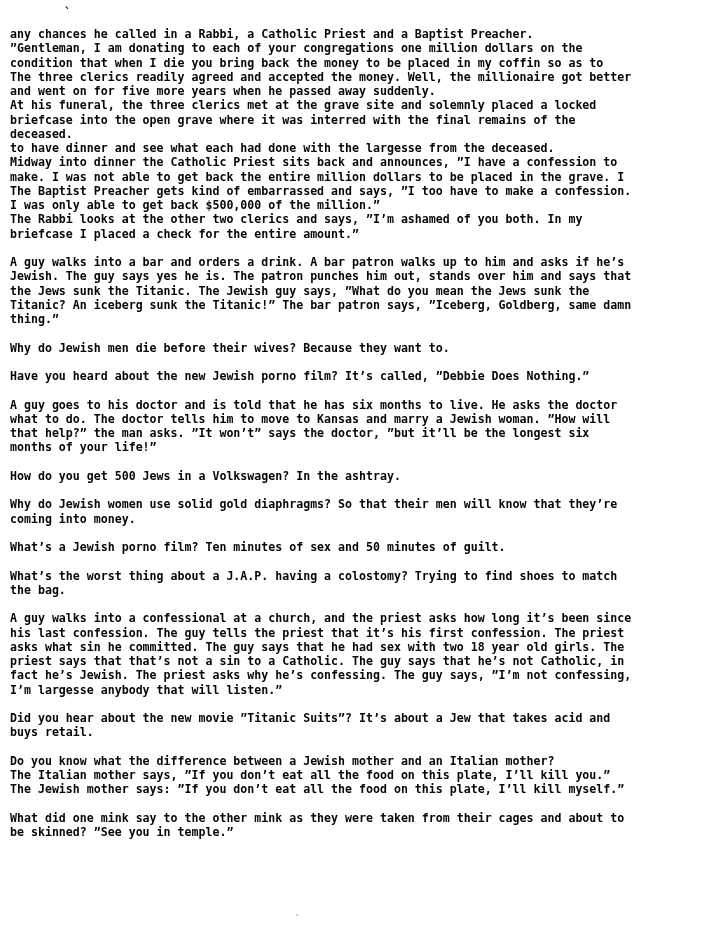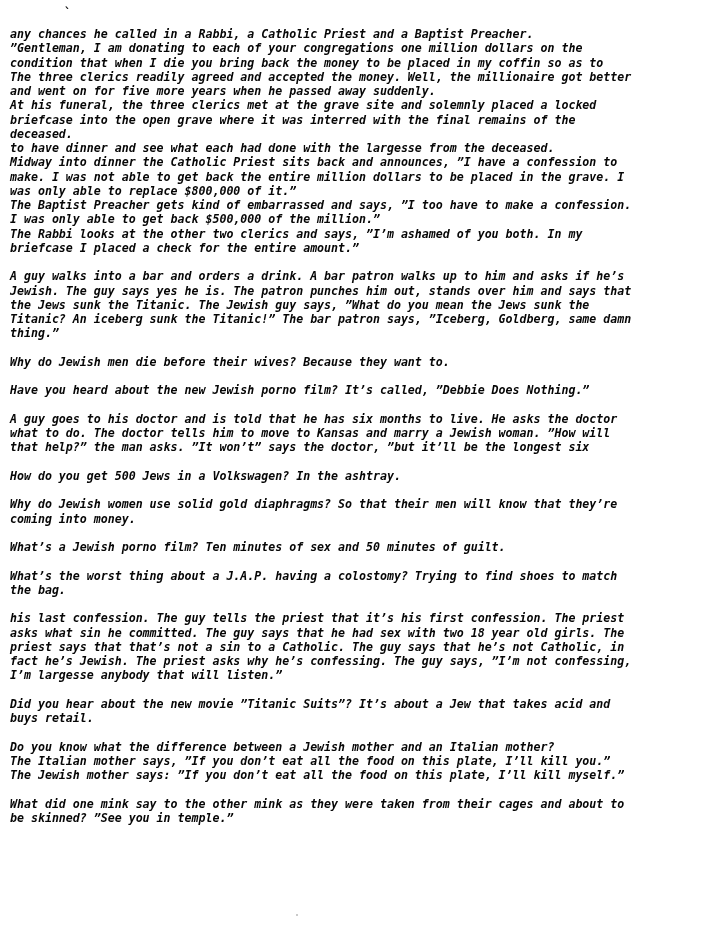--- a/index.html
+++ b/index.html
@@ -29,21 +29,20 @@
     top: 27px;
   }
   .line {
     font-size: 11.6px;
     font-weight: 700;
     line-height: 14.26px;
     height: 14.26px;
     white-space: pre;
     color: #060606;
     letter-spacing: 0px;
-    font-style: italic;
   }
   .stray-top {
     position: absolute;
     left: 64px;
     top: 6px;
     font-size: 12px;
     font-weight: 700;
     color: #111111;
   }
   .stray-bottom {
@@ -66,50 +65,51 @@
       <div class="line">”Gentleman, I am donating to each of your congregations one million dollars on the</div>
       <div class="line">condition that when I die you bring back the money to be placed in my coffin so as to</div>
       <div class="line">The three clerics readily agreed and accepted the money. Well, the millionaire got better</div>
       <div class="line">and went on for five more years when he passed away suddenly.</div>
       <div class="line">At his funeral, the three clerics met at the grave site and solemnly placed a locked</div>
       <div class="line">briefcase into the open grave where it was interred with the final remains of the</div>
       <div class="line">deceased.</div>
       <div class="line">to have dinner and see what each had done with the largesse from the deceased.</div>
       <div class="line">Midway into dinner the Catholic Priest sits back and announces, ”I have a confession to</div>
       <div class="line">make. I was not able to get back the entire million dollars to be placed in the grave. I</div>
-      <div class="line">was only able to replace $800,000 of it.”</div>
       <div class="line">The Baptist Preacher gets kind of embarrassed and says, ”I too have to make a confession.</div>
       <div class="line">I was only able to get back $500,000 of the million.”</div>
       <div class="line">The Rabbi looks at the other two clerics and says, ”I’m ashamed of you both. In my</div>
       <div class="line">briefcase I placed a check for the entire amount.”</div>
       <div class="line">&nbsp;</div>
       <div class="line">A guy walks into a bar and orders a drink. A bar patron walks up to him and asks if he’s</div>
       <div class="line">Jewish. The guy says yes he is. The patron punches him out, stands over him and says that</div>
       <div class="line">the Jews sunk the Titanic. The Jewish guy says, ”What do you mean the Jews sunk the</div>
       <div class="line">Titanic? An iceberg sunk the Titanic!” The bar patron says, ”Iceberg, Goldberg, same damn</div>
       <div class="line">thing.”</div>
       <div class="line">&nbsp;</div>
       <div class="line">Why do Jewish men die before their wives? Because they want to.</div>
       <div class="line">&nbsp;</div>
       <div class="line">Have you heard about the new Jewish porno film? It’s called, ”Debbie Does Nothing.”</div>
       <div class="line">&nbsp;</div>
       <div class="line">A guy goes to his doctor and is told that he has six months to live. He asks the doctor</div>
       <div class="line">what to do. The doctor tells him to move to Kansas and marry a Jewish woman. ”How will</div>
       <div class="line">that help?” the man asks. ”It won’t” says the doctor, ”but it’ll be the longest six</div>
+      <div class="line">months of your life!”</div>
       <div class="line">&nbsp;</div>
       <div class="line">How do you get 500 Jews in a Volkswagen? In the ashtray.</div>
       <div class="line">&nbsp;</div>
       <div class="line">Why do Jewish women use solid gold diaphragms? So that their men will know that they’re</div>
       <div class="line">coming into money.</div>
       <div class="line">&nbsp;</div>
       <div class="line">What’s a Jewish porno film? Ten minutes of sex and 50 minutes of guilt.</div>
       <div class="line">&nbsp;</div>
       <div class="line">What’s the worst thing about a J.A.P. having a colostomy? Trying to find shoes to match</div>
       <div class="line">the bag.</div>
       <div class="line">&nbsp;</div>
+      <div class="line">A guy walks into a confessional at a church, and the priest asks how long it’s been since</div>
       <div class="line">his last confession. The guy tells the priest that it’s his first confession. The priest</div>
       <div class="line">asks what sin he committed. The guy says that he had sex with two 18 year old girls. The</div>
       <div class="line">priest says that that’s not a sin to a Catholic. The guy says that he’s not Catholic, in</div>
       <div class="line">fact he’s Jewish. The priest asks why he’s confessing. The guy says, ”I’m not confessing,</div>
       <div class="line">I’m largesse anybody that will listen.”</div>
       <div class="line">&nbsp;</div>
       <div class="line">Did you hear about the new movie ”Titanic Suits”? It’s about a Jew that takes acid and</div>
       <div class="line">buys retail.</div>
       <div class="line">&nbsp;</div>
       <div class="line">Do you know what the difference between a Jewish mother and an Italian mother?</div>

